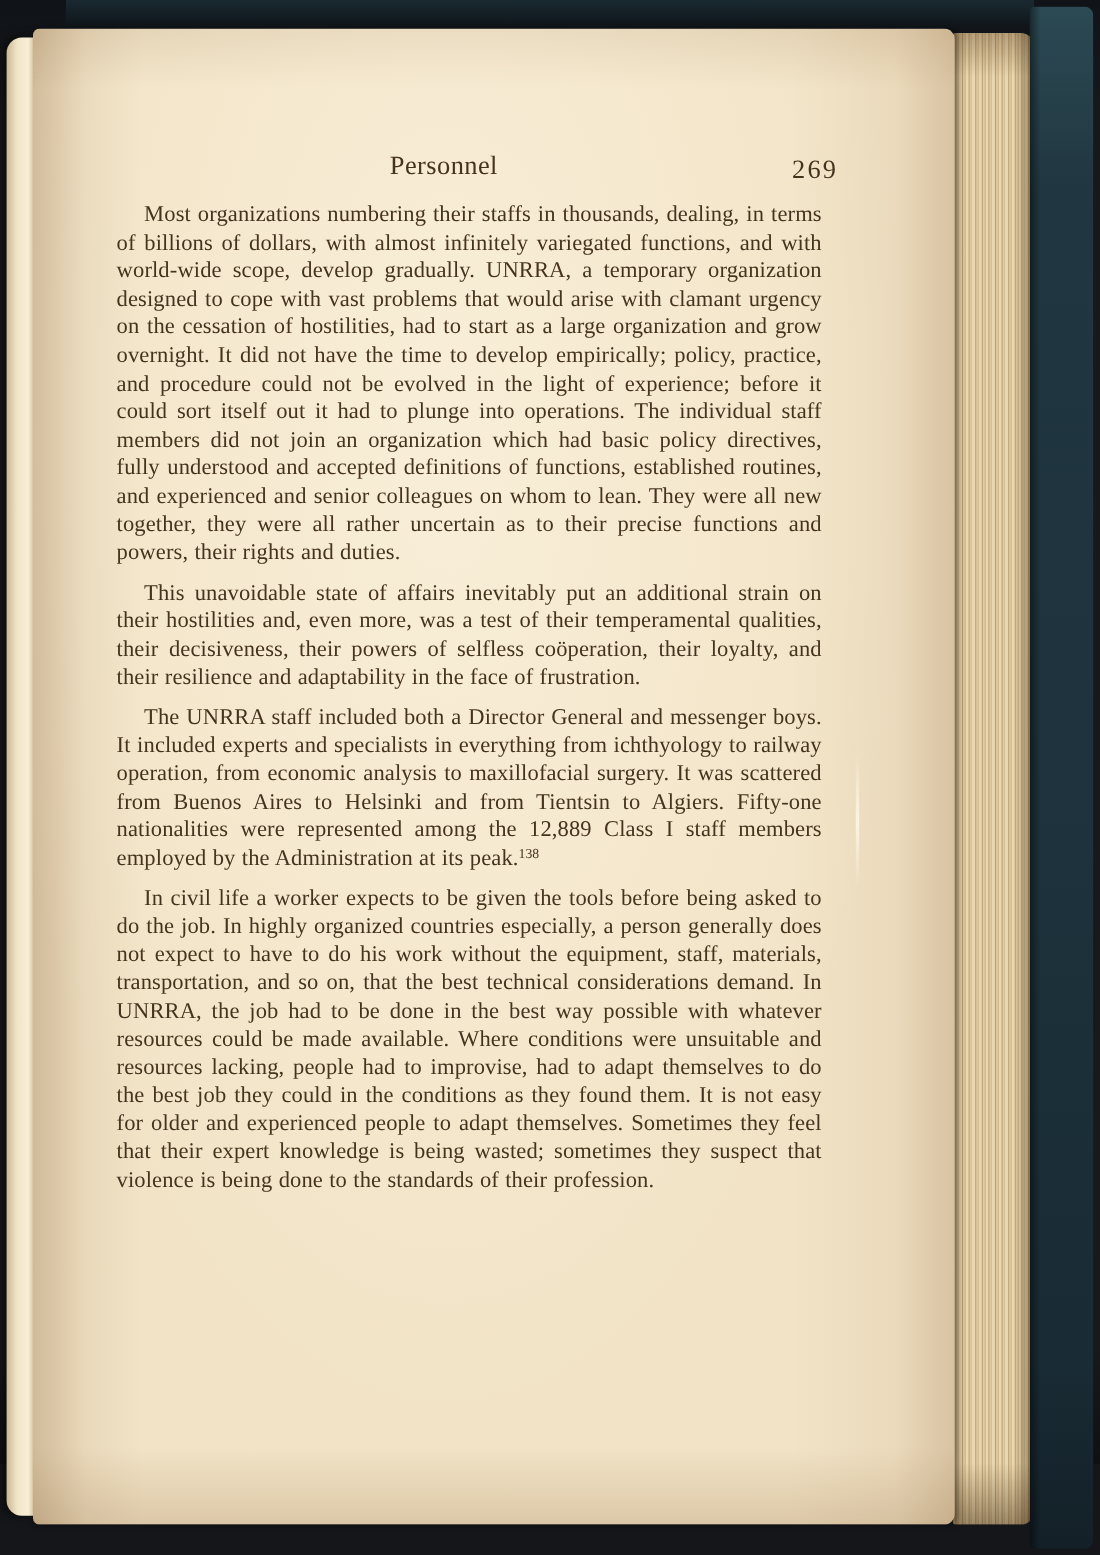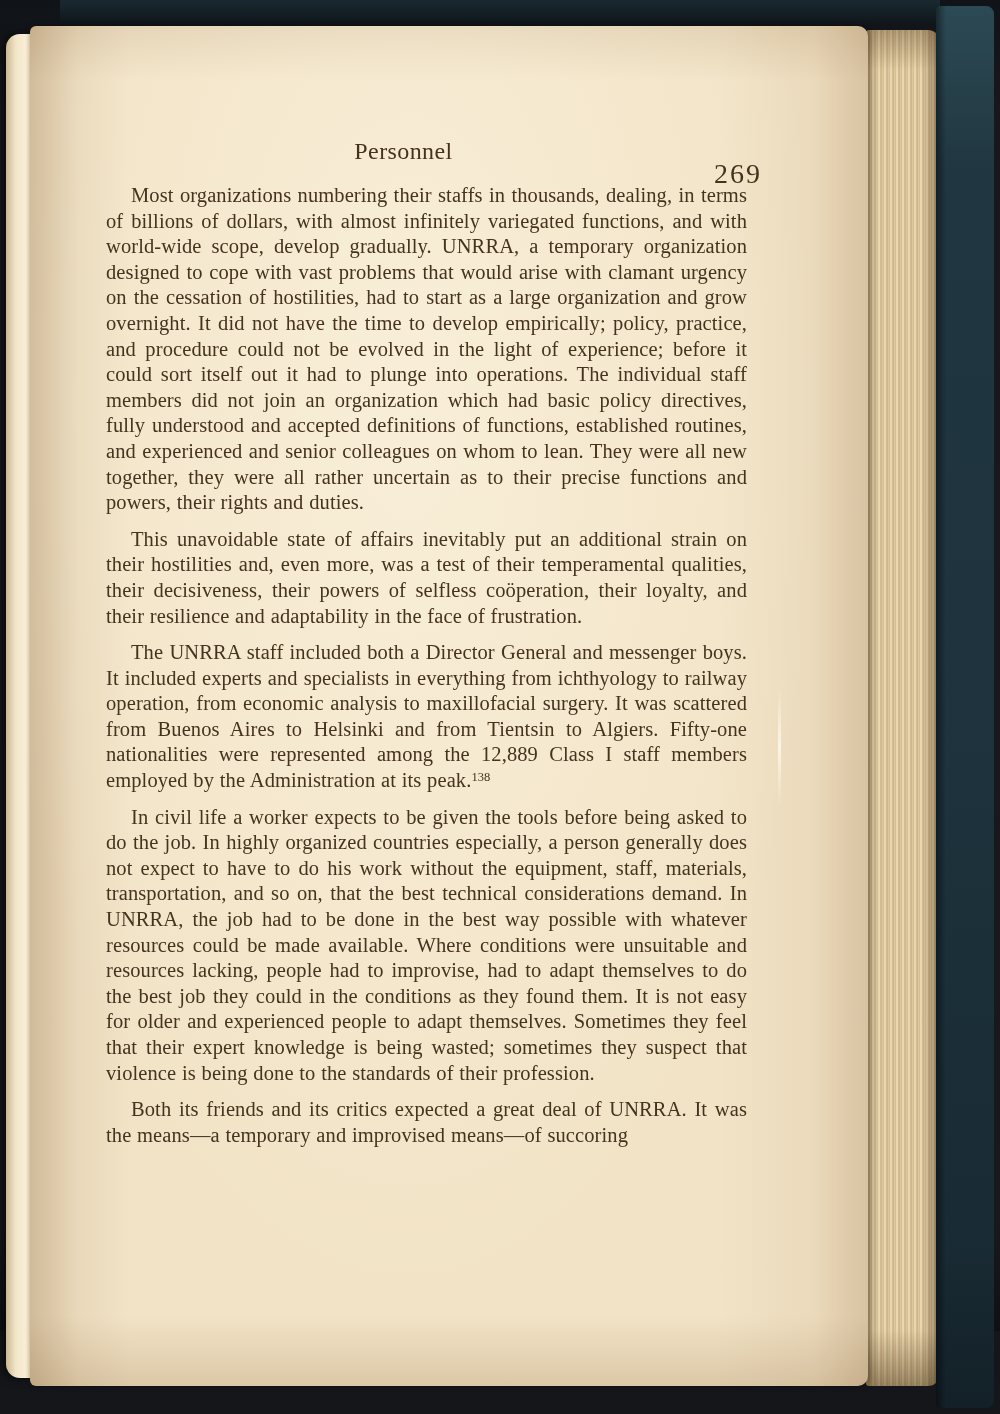--- a/index.html
+++ b/index.html
@@ -96,22 +96,22 @@
     position: absolute;
     left: 0;
     right: 46px;
     text-align: center;
     font-size: 24px;
     letter-spacing: 0.4px;
   }
   .folio {
     position: absolute;
     right: -4px;
-    top: 20px;
-    font-size: 28px;
+    top: 4px;
+    font-size: 24px;
     letter-spacing: 2px;
     margin-left: 28px;
   }
   .body-text p {
     margin: 11px;
     font-size: 20.5px;
     line-height: 25.6px;
     text-align: justify;
     text-indent: 25px;
     letter-spacing: 0.1px;
@@ -165,20 +165,19 @@
       <div class="page-header">
         <div class="running-title">Personnel</div>
         <div class="folio">269</div>
       </div>
 
       <div class="body-text">
         <p><span>Most organizations numbering their staffs in thousands, dealing, in terms of billions of dollars, with almost infinitely variegated functions, and with world-wide scope, develop gradually. UNRRA, a temporary organization designed to cope with vast problems that would arise with clamant urgency on the cessation of hostilities, had to start as a large organization and grow overnight. It did not have the time to develop empirically; policy, practice, and procedure could not be evolved in the light of experience; before it could sort itself out it had to plunge into operations. The individual staff members did not join an organization which had basic policy directives, fully understood and accepted definitions of functions, established routines, and experienced and senior colleagues on whom to lean. They were all new together, they were all rather uncertain as to their precise functions and powers, their rights and duties.</span></p>
         <p><span>This unavoidable state of affairs inevitably put an additional strain on their hostilities and, even more, was a test of their temperamental qualities, their decisiveness, their powers of selfless coöperation, their loyalty, and their resilience and adaptability in the face of frustration.</span></p>
         <p><span>The UNRRA staff included both a Director General and messenger boys. It included experts and specialists in everything from ichthyology to railway operation, from economic analysis to maxillofacial surgery. It was scattered from Buenos Aires to Helsinki and from Tientsin to Algiers. Fifty-one nationalities were represented among the 12,889 Class I staff members employed by the Administration at its peak.</span><sup>138</sup></p>
         <p><span>In civil life a worker expects to be given the tools before being asked to do the job. In highly organized countries especially, a person generally does not expect to have to do his work without the equipment, staff, materials, transportation, and so on, that the best technical considerations demand. In UNRRA, the job had to be done in the best way possible with whatever resources could be made available. Where conditions were unsuitable and resources lacking, people had to improvise, had to adapt themselves to do the best job they could in the conditions as they found them. It is not easy for older and experienced people to adapt themselves. Sometimes they feel that their expert knowledge is being wasted; sometimes they suspect that violence is being done to the standards of their profession.</span></p>
-        <p><span>Both its friends and its critics expected a great deal of UNRRA. It was the means—a temporary and improvised means—of succoring</span></p>
       </div>
 
 
     </div>
   </div>
 
 </div>
 
 </body></html>

